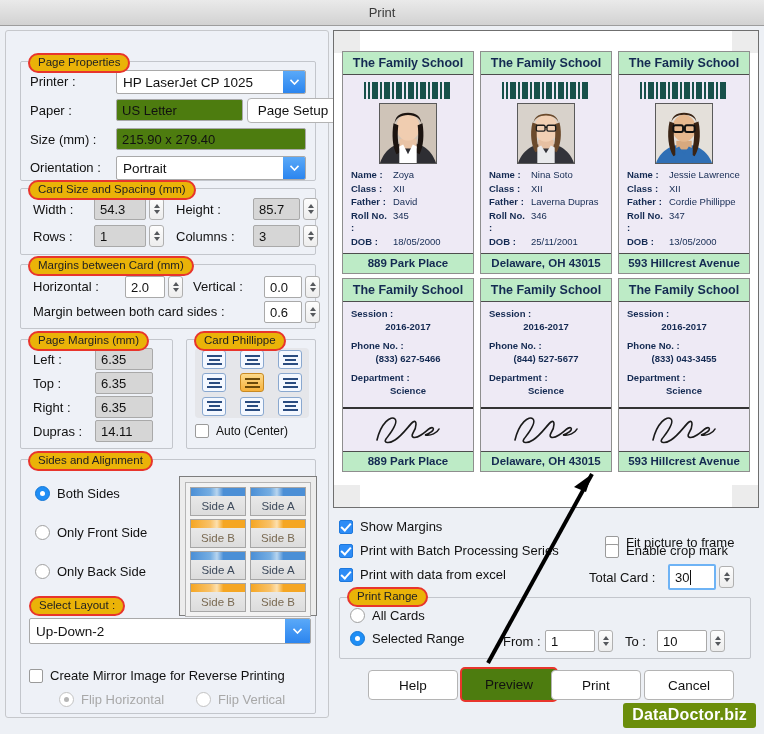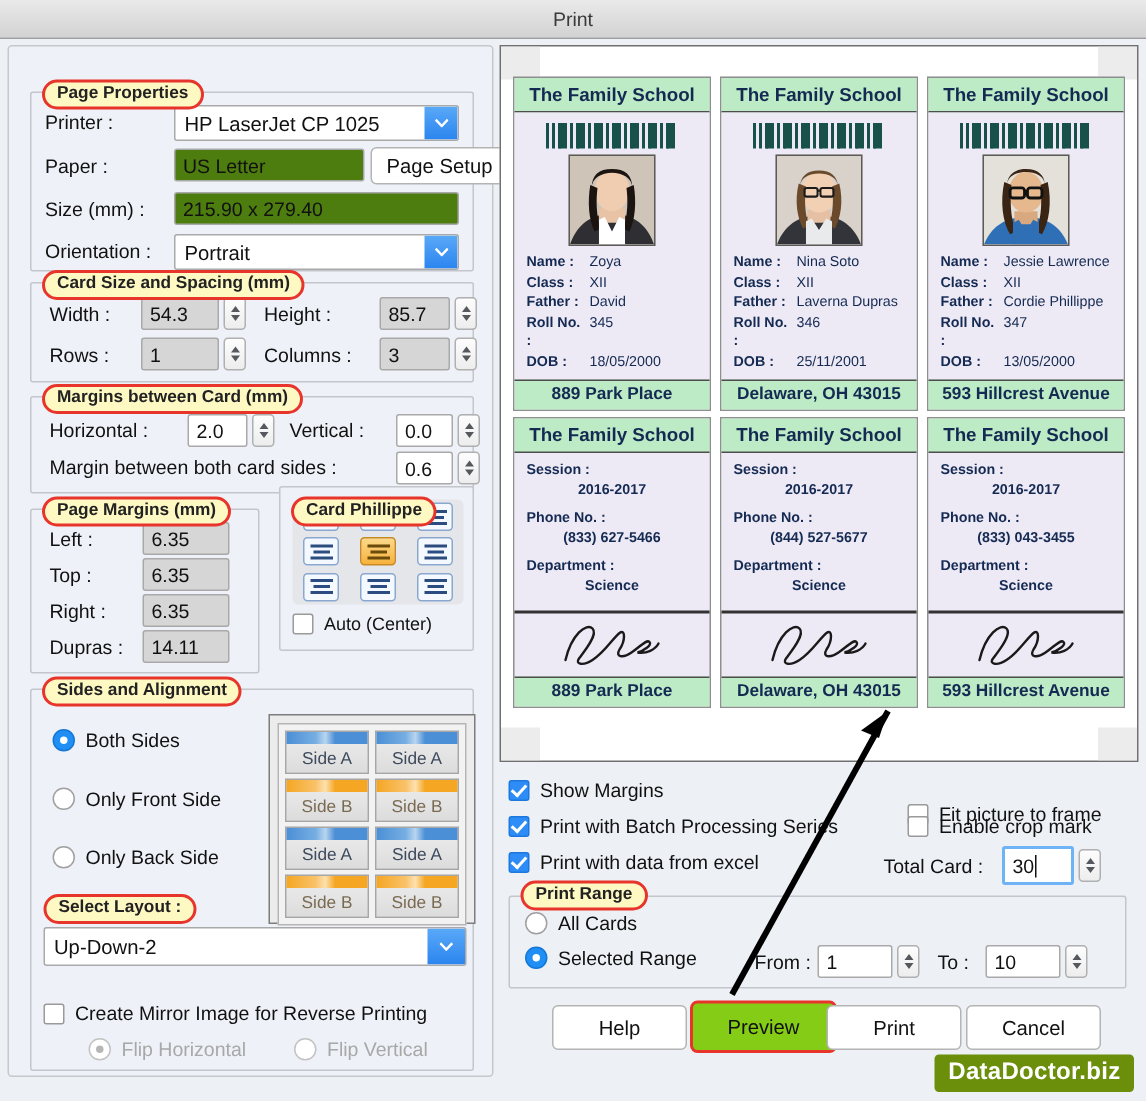--- a/index.html
+++ b/index.html
@@ -25,22 +25,22 @@
   .body-area{ position:absolute; top:26px; left:0; right:0; bottom:0; }
 
   .left-col{ position:absolute; left:5px; top:4px; width:324px; height:688px;
              background:#eef1f7; border:1px solid #c6c8cc; border-radius:3px; }
   .right-col{ position:absolute; left:333px; top:4px; right:5px; bottom:6px; }
 
   
   .group{ position:absolute; border:1px solid #c3c6cc; border-radius:2px; background:#eef1f7; }
   .grouplabel{
     position:absolute; z-index:5;
-    background:#fef9c3; border:2px solid #e8352c; border-radius:10px;
-    font-size:11.5px; font-weight:bold; color:#222;
+    background:#eab308; border:2px solid #e8352c; border-radius:10px;
+    font-size:11.5px; font-weight:normal; color:#222;
     padding:1px 8px 2px 8px; white-space:nowrap; line-height:13px;
   }
 
   .lbl{ font-size:13px; color:#111; white-space:nowrap; }
   .lbl-sm{ font-size:12px; color:#111; white-space:nowrap; }
 
   
   .field{
     background:#d6d6d6; border:1px solid #a9a9a9; border-radius:2px;
     font-size:13px; color:#111; padding:2px 5px; line-height:17px; height:22px;
@@ -68,21 +68,21 @@
          display:flex; flex-direction:column; align-items:center; justify-content:center; }
   .spin .ar{ width:0;height:0;border-left:3px solid transparent;border-right:3px solid transparent;}
   .spin .up{ border-bottom:4px solid #55585c; margin-bottom:2px;}
   .spin .dn{ border-top:4px solid #55585c;}
 
   
   .btn{
     background:#ffffff; border:1px solid #b4b4b4; border-radius:4px;
     font-size:13.5px; color:#111; display:flex; align-items:center; justify-content:center;
   }
-  .btn.hl{ background:#84cc16; border:2px solid #e8352c; border-radius:5px; font-weight:normal; }
+  .btn.hl{ background:#4d7c0f; border:2px solid #e8352c; border-radius:5px; font-weight:normal; }
 
   
   .cb{ width:14px;height:14px;border:1px solid #9a9a9a;border-radius:2px;background:#fff;
        display:inline-flex;align-items:center;justify-content:center;flex:0 0 auto; }
   .cb.on{ background:#2d8cf6; border-color:#1d78dd; }
   .cb.on:after{ content:""; width:4px;height:8px;border:solid #fff;border-width:0 2px 2px 0;
                 transform:rotate(42deg); margin-top:-2px;}
   .rd{ width:15px;height:15px;border-radius:50%;border:1px solid #a0a0a0;background:#fff;
        display:inline-flex;align-items:center;justify-content:center;flex:0 0 auto;}
   .rd.on{ background:#1f8ef5; border-color:#1477d6;}
@@ -286,21 +286,21 @@
         <div class="field" style="position:absolute;left:74px;top:56px;width:58px;">
           <span>6.35</span>
         </div>
         <div class="lbl" style="position:absolute;left:12px;top:84px;">Dupras :</div>
         <div class="field" style="position:absolute;left:74px;top:80px;width:58px;">
           <span>14.11</span>
         </div>
       </div>
 
       <div class="grouplabel" style="left:188px; top:300px;">Card Phillippe</div>
-      <div class="group" style="left:180px; top:293px; width:130px; height:110px;">
+      <div class="group" style="left:180px; top:308px; width:130px; height:110px;">
         <div style="position:absolute;left:8px;top:8px;width:114px;height:70px;background:#e5e6ea;border-radius:4px;
                     display:grid;grid-template-columns:repeat(3,1fr);place-items:center;">
           <div class="alignbox">
               <i style="width:15px"></i>
               <i style="width:11px"></i>
               <i style="width:15px"></i>
             </div>
           <div class="alignbox">
               <i style="width:15px"></i>
               <i style="width:11px"></i>

